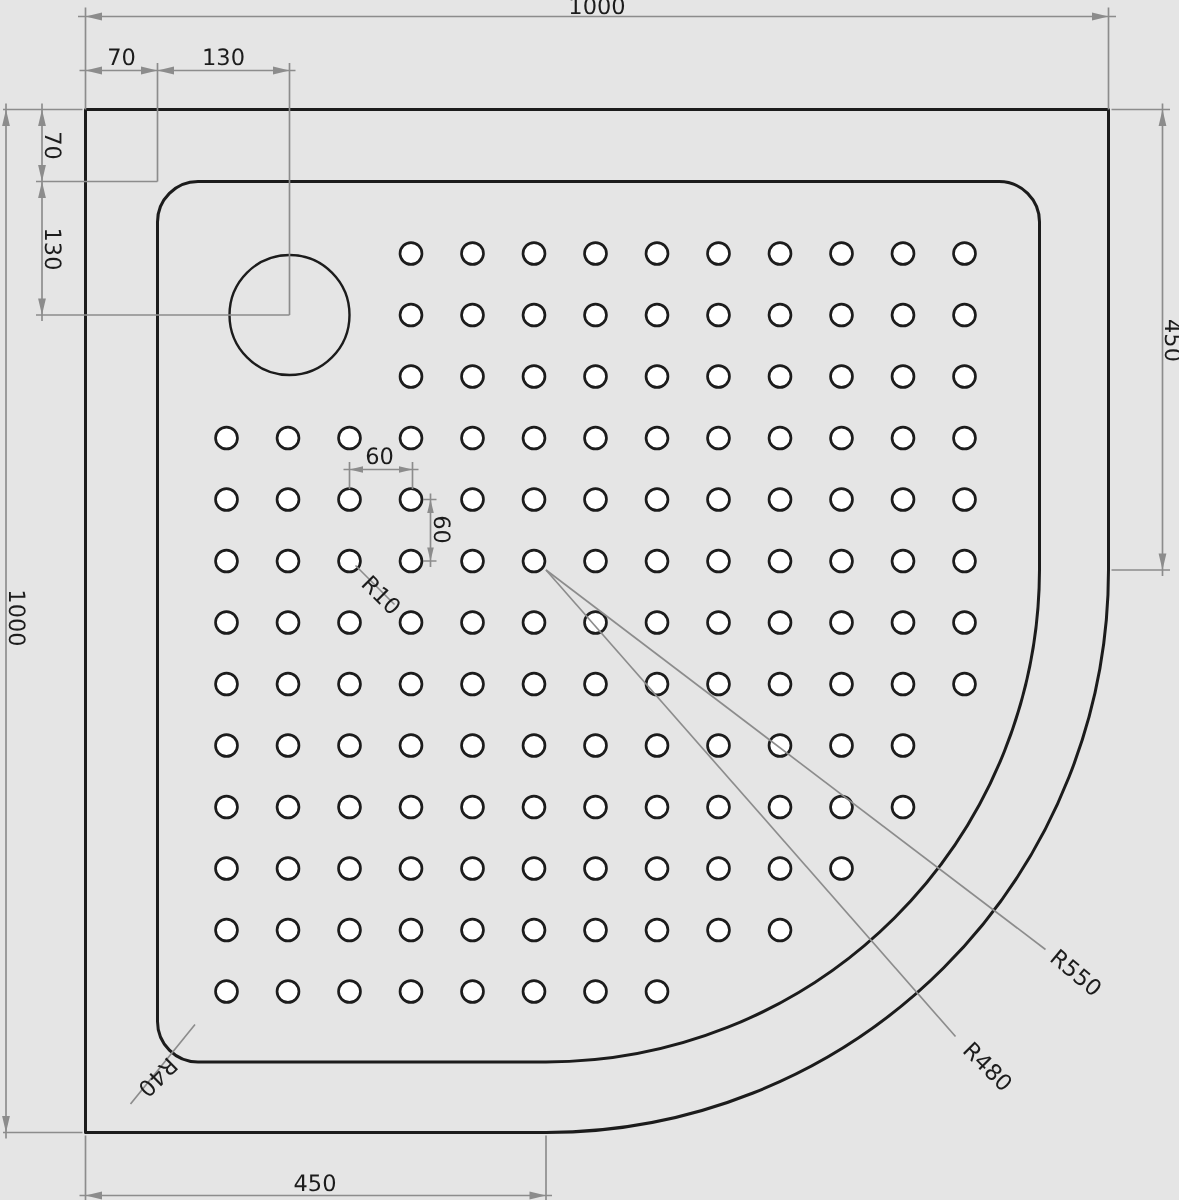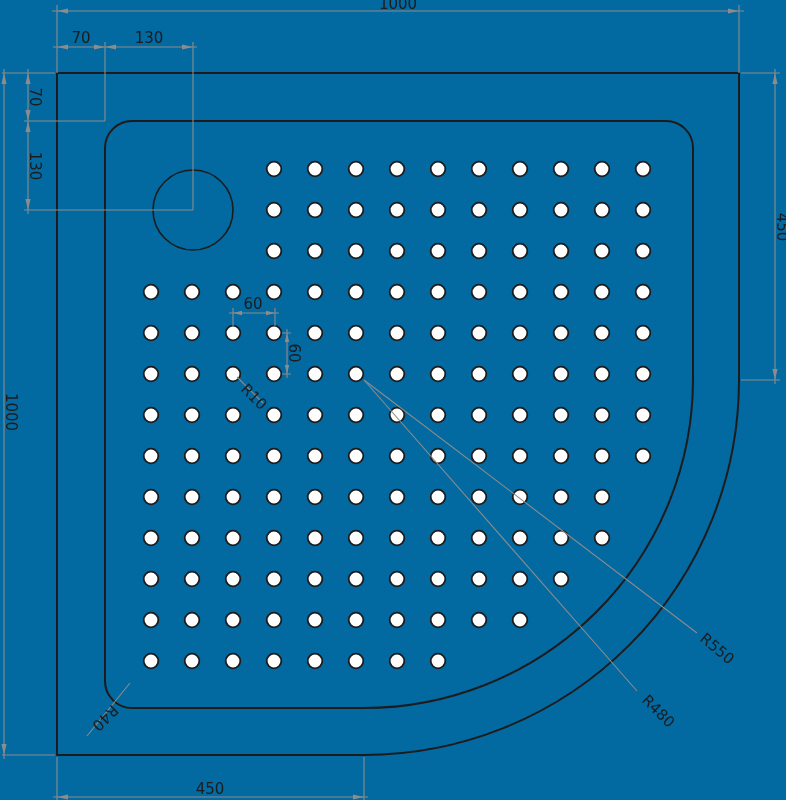--- a/index.html
+++ b/index.html
@@ -1,16 +1,16 @@
 <!DOCTYPE html>
 <html><head>
 <meta charset="utf-8">
 <style>
   html,body { margin:0; padding:0; background:#ffffff; }
-  .stage { width:786px; height:800px; position:relative; background:#0369a1; overflow:hidden; }
+  .stage { width:786px; height:800px; position:relative; background:#e5e5e5; overflow:hidden; }
   svg { display:block; }
   .geo  { fill:none; stroke:#1c1c1c; stroke-width:2; stroke-linejoin:round; stroke-linecap:butt; }
   .thin { fill:none; stroke:#1c1c1c; stroke-width:1.6; }
   .dot  { fill:#ffffff; stroke:#1c1c1c; stroke-width:1.8; }
   .dim  { fill:none; stroke:#8c8c8c; stroke-width:1.1; }
   .arr  { fill:#8c8c8c; stroke:none; }
   .dtxt { font-family:"DejaVu Sans", sans-serif; font-size:15px; fill:#1c1c1c; }
   .mid  { text-anchor:middle; }
 </style>
 </head>

